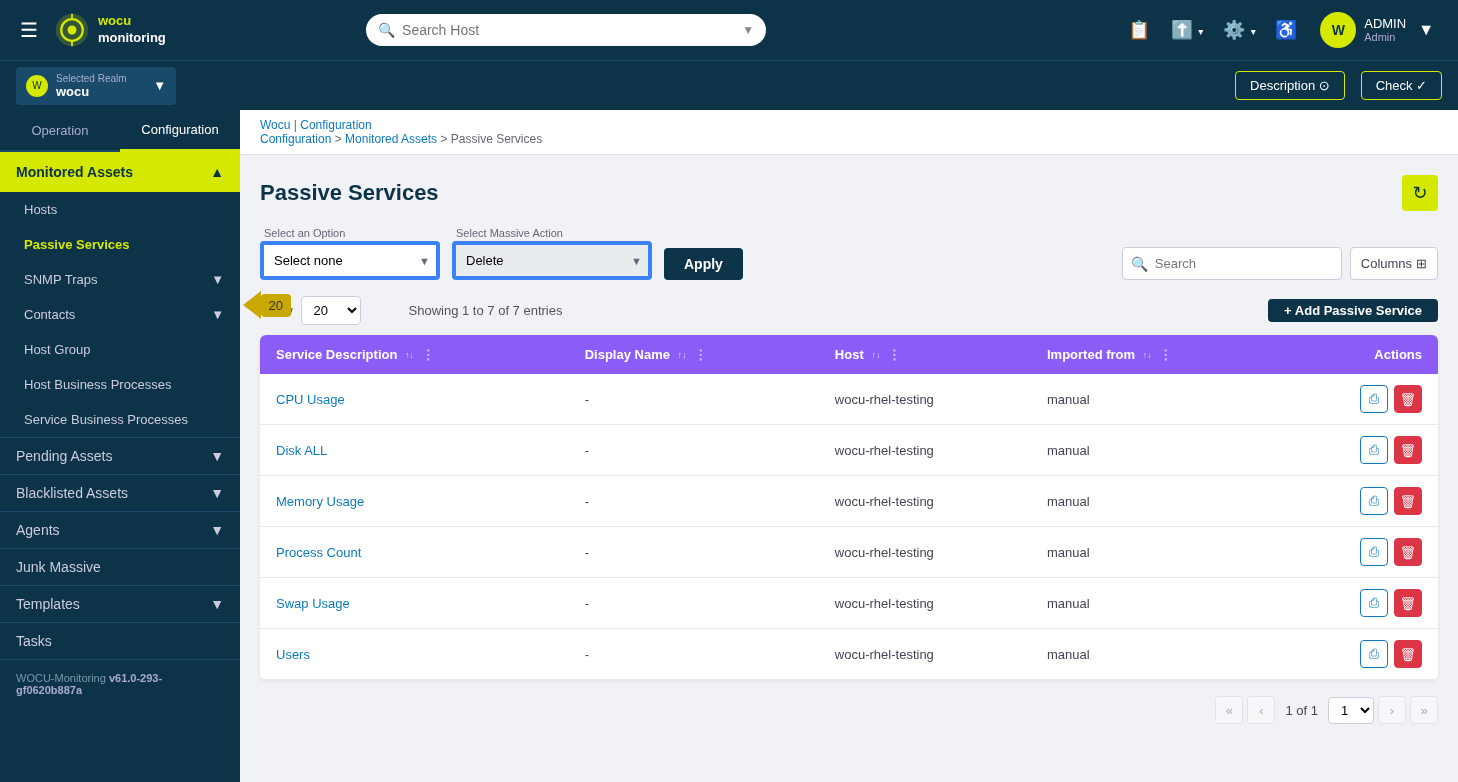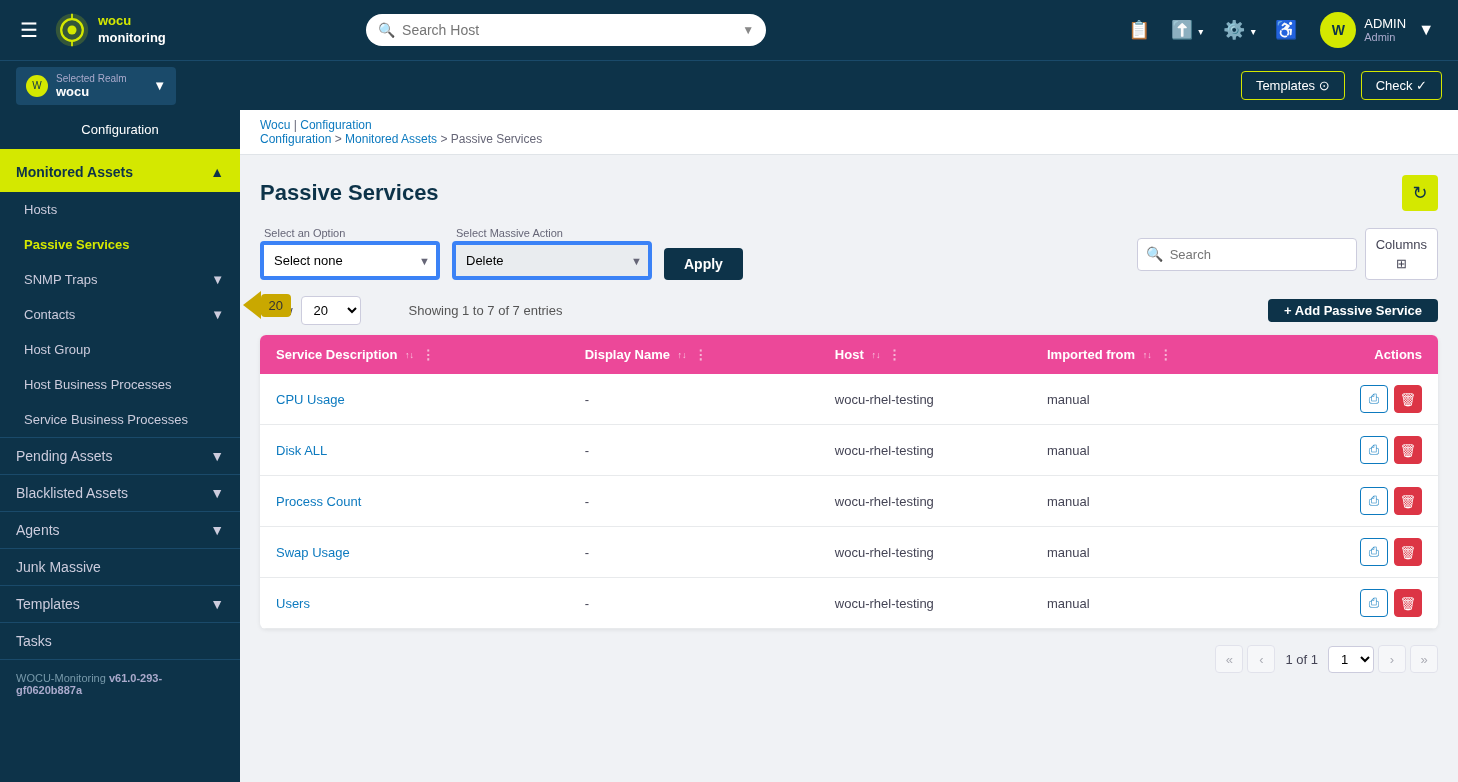--- a/index.html
+++ b/index.html
@@ -361,30 +361,29 @@
     .search-input-wrap .si {
       position: absolute;
       left: 10px;
       top: 50%;
       transform: translateY(-50%);
       color: #888;
       font-size: 14px;
     }
     .columns-btn {
       display: flex;
-      align-items: center;
+      align-items: flex-end;
       gap: 4px;
       padding: 8px 10px;
       border: 1px solid #ccd;
       border-radius: 4px;
       background: white;
       font-size: 13px;
       cursor: pointer;
       color: #445;
-      flex-direction: column;
     }
 
     
     .table-meta {
       display: flex;
       align-items: center;
       gap: 8px;
       margin-bottom: 10px;
       font-size: 13px;
       color: #445;
@@ -417,21 +416,21 @@
     
     .data-table {
       width: 100%;
       border-collapse: collapse;
       background: white;
       border-radius: 6px;
       overflow: hidden;
       box-shadow: 0 1px 4px rgba(0,0,0,0.08);
     }
     .data-table thead tr {
-      background: #ec4899;
+      background: #8b5cf6;
       color: white;
     }
     .data-table thead th {
       padding: 12px 16px;
       text-align: left;
       font-size: 13px;
       font-weight: 600;
       white-space: nowrap;
     }
     .data-table thead th .sort-icons {
@@ -566,28 +565,29 @@
 
 <div class="realm-bar">
   <div class="realm-selector">
     <div class="realm-icon">W</div>
     <div class="realm-text">
       <div class="realm-label">Selected Realm</div>
       <div class="realm-name">wocu</div>
     </div>
     <span style="color:white;">▼</span>
   </div>
-  <button class="monitoring-btn">Templates ⊙</button>
+  <button class="monitoring-btn">Description ⊙</button>
   <button class="check-btn">Check ✓</button>
 </div>
 
 <div class="main-layout">
 
   <div class="sidebar">
     <div class="sidebar-tabs">
+      <button class="sidebar-tab">Operation</button>
       <button class="sidebar-tab active">Configuration</button>
     </div>
 
     <div class="sidebar-section">
       <div class="sidebar-section-header">
         <span>Monitored Assets</span>
         <span>▲</span>
       </div>
       <div class="sidebar-item">
         <span>Hosts</span>
@@ -764,20 +764,32 @@
       <td>wocu-rhel-testing</td>
       <td>manual</td>
       <td>
         <div class="action-btns">
           <button class="action-btn copy" title="Copy">⎙</button>
           <button class="action-btn delete" title="Delete">🗑</button>
         </div>
       </td>
     </tr>
             <tr>
+      <td><a href="#">Memory Usage</a></td>
+      <td>-</td>
+      <td>wocu-rhel-testing</td>
+      <td>manual</td>
+      <td>
+        <div class="action-btns">
+          <button class="action-btn copy" title="Copy">⎙</button>
+          <button class="action-btn delete" title="Delete">🗑</button>
+        </div>
+      </td>
+    </tr>
+            <tr>
       <td><a href="#">Process Count</a></td>
       <td>-</td>
       <td>wocu-rhel-testing</td>
       <td>manual</td>
       <td>
         <div class="action-btns">
           <button class="action-btn copy" title="Copy">⎙</button>
           <button class="action-btn delete" title="Delete">🗑</button>
         </div>
       </td>

